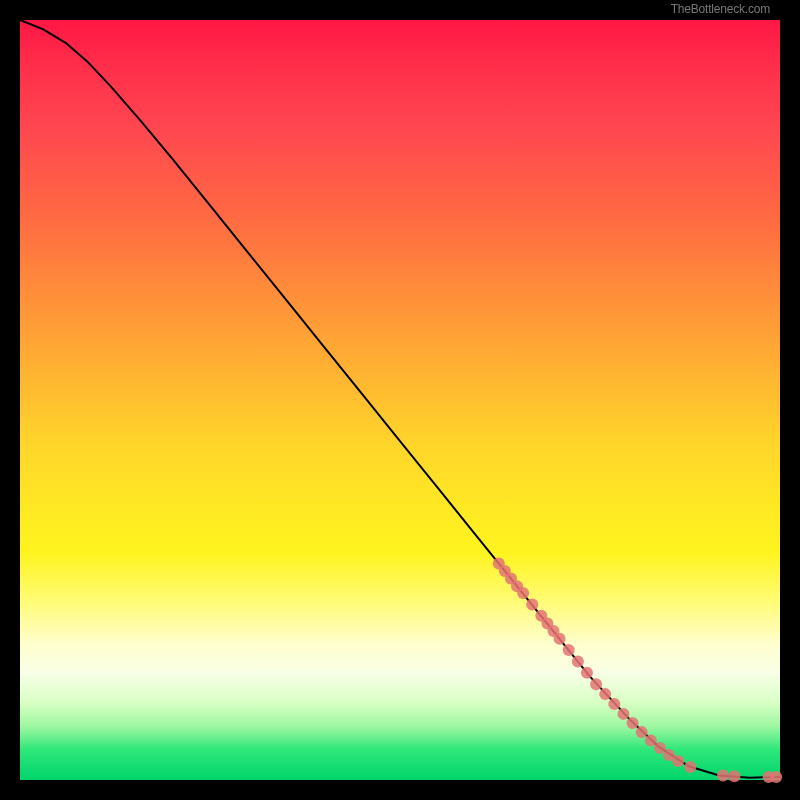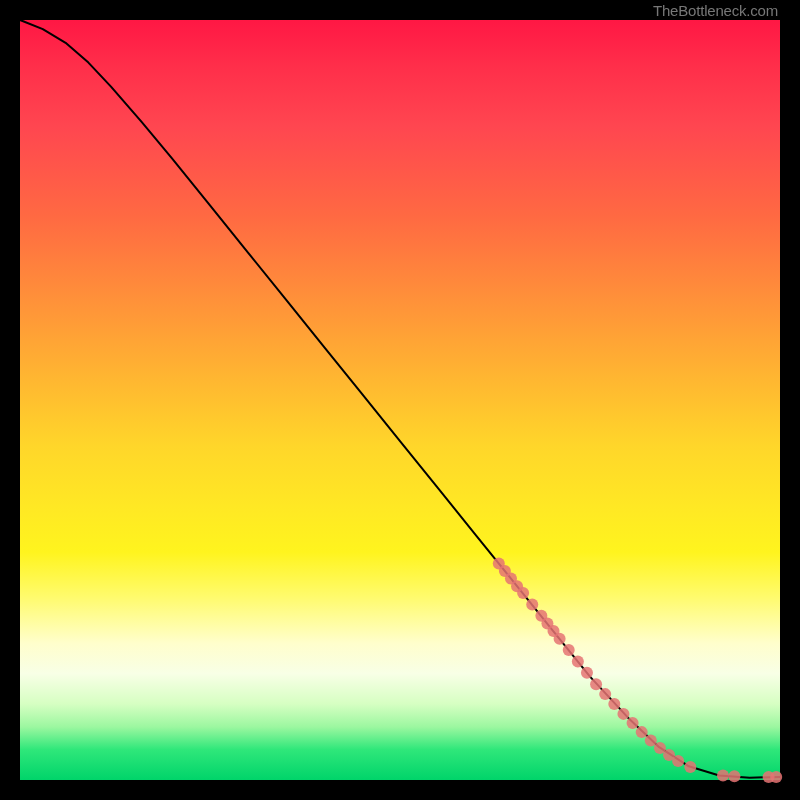--- a/index.html
+++ b/index.html
@@ -40,22 +40,22 @@
       #f8ffe6 86%,
       #d6ffc2 90%,
       #9cf7a0 93%,
       #2fe77a 96%,
       #00d46a 100%
     );
   }
   .attribution {
     position: absolute;
     top: 2px;
-    right: 22px;
-    font-size: 15px;
+    right: 30px;
+    font-size: 12px;
     font-weight: 500;
     color: #777777;
     letter-spacing: -0.2px;
   }
   svg.curve {
     position: absolute;
     left: 0;
     top: 0;
     width: 760px;
     height: 760px;

